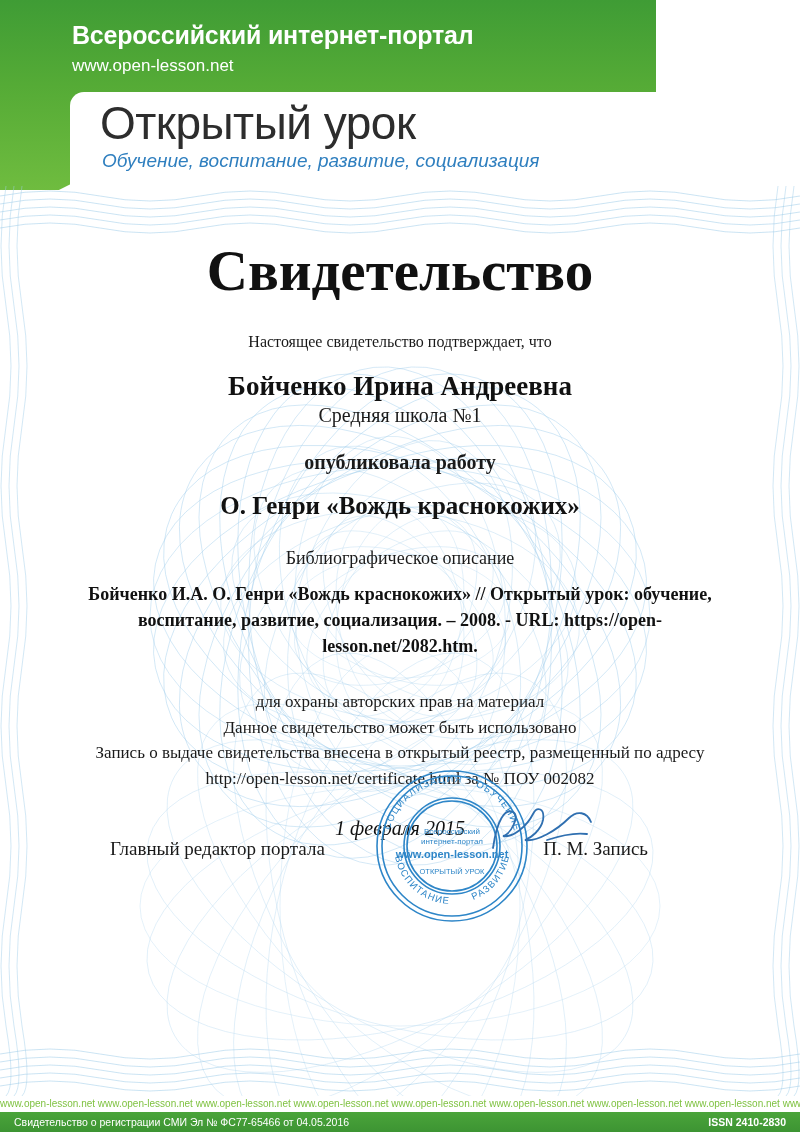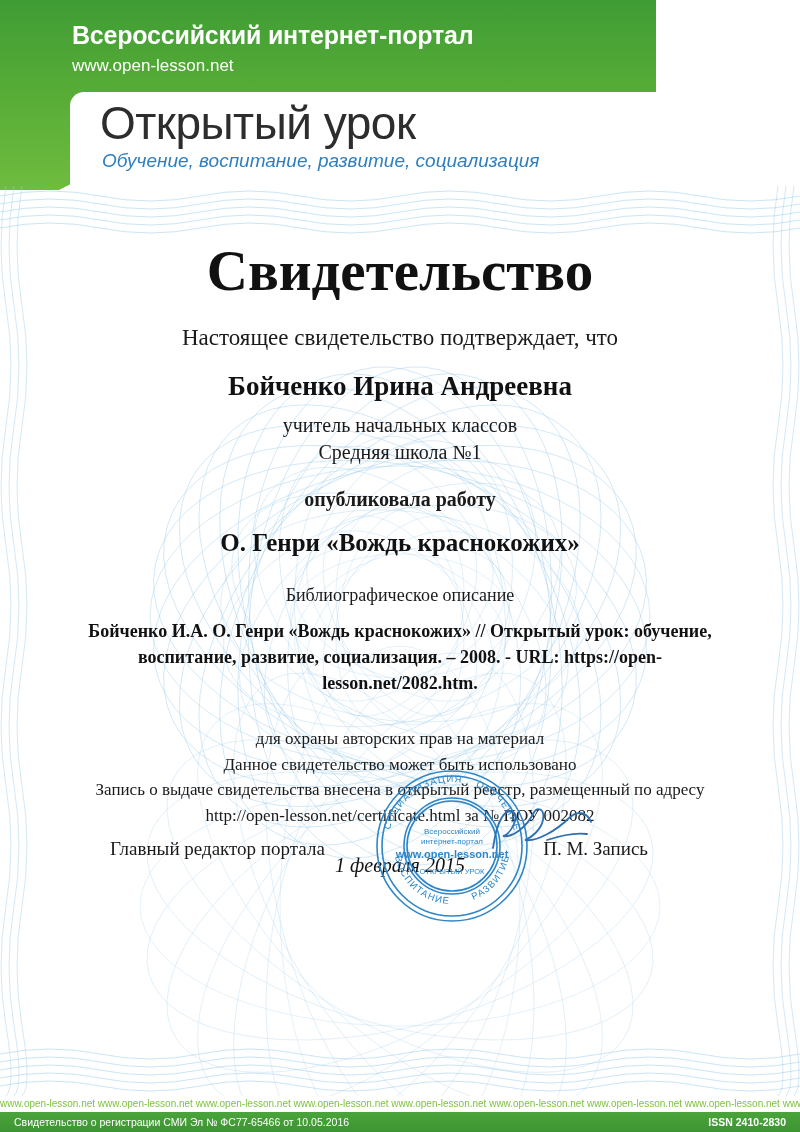--- a/index.html
+++ b/index.html
@@ -125,22 +125,22 @@
   }
   .doc-title {
     margin-top: 52px;
     font-family: "Liberation Serif", serif;
     font-size: 57px;
     font-weight: bold;
     color: #111111;
     letter-spacing: 0px;
   }
   .line-confirm {
-    margin-top: 22px;
-    font-size: 23px;
+    margin-top: 30px;
+    font-size: 16px;
     color: #1a1a1a;
   }
   .person-name {
     margin-top: 20px;
     font-size: 27px;
     font-weight: bold;
     color: #111111;
   }
   .person-role {
     margin-top: 10px;
@@ -400,21 +400,20 @@
         <path d="M786,0 Q776,60 786,120 T786,240 T786,360 T786,480 T786,600 T786,720 T786,840 T786,910"></path>
         <path d="M778,0 Q768,60 778,120 T778,240 T778,360 T778,480 T778,600 T778,720 T778,840 T778,910"></path>
       </g>
     </g>
   </svg>
 
   <div class="content">
     <div class="doc-title">Свидетельство</div>
     <div class="line-confirm">Настоящее свидетельство подтверждает, что</div>
     <div class="person-name">Бойченко Ирина Андреевна</div>
-    <div class="person-role">учитель начальных классов</div>
     <div class="person-org">Средняя школа №1</div>
     <div class="published-label">опубликовала работу</div>
     <div class="work-title">О. Генри «Вождь краснокожих»</div>
     <div class="biblio-label">Библиографическое описание</div>
     <div class="biblio-text">Бойченко И.А. О. Генри «Вождь краснокожих» // Открытый урок: обучение, воспитание, развитие, социализация. – 2008. - URL: https://open-lesson.net/2082.htm.</div>
     <div class="note">
       <div>для охраны авторских прав на материал</div>
       <div>Данное свидетельство может быть использовано</div>
       <div>Запись о выдаче свидетельства внесена в открытый реестр, размещенный по адресу</div>
       <div>http://open-lesson.net/certificate.html за № ПОУ 002082</div>
@@ -463,17 +462,17 @@
     </g>
   </svg>
 
   <div class="sign-row">
     <div class="sign-left">Главный редактор портала</div>
     <div class="sign-right">П. М. Запись</div>
   </div>
 
   <div class="footer-strip">www.open-lesson.net  www.open-lesson.net  www.open-lesson.net  www.open-lesson.net  www.open-lesson.net  www.open-lesson.net  www.open-lesson.net  www.open-lesson.net  www.open-lesson.net  www.open-lesson.net</div>
   <div class="footer-bar">
-    <div class="footer-left">Свидетельство о регистрации СМИ Эл № ФС77-65466 от 10.05.2016</div>
+    <div class="footer-left">Свидетельство о регистрации СМИ Эл № ФС77-65466 от 04.05.2016</div>
     <div class="footer-right">ISSN 2410-2830</div>
   </div>
 
 </div>
 
 </body></html>

